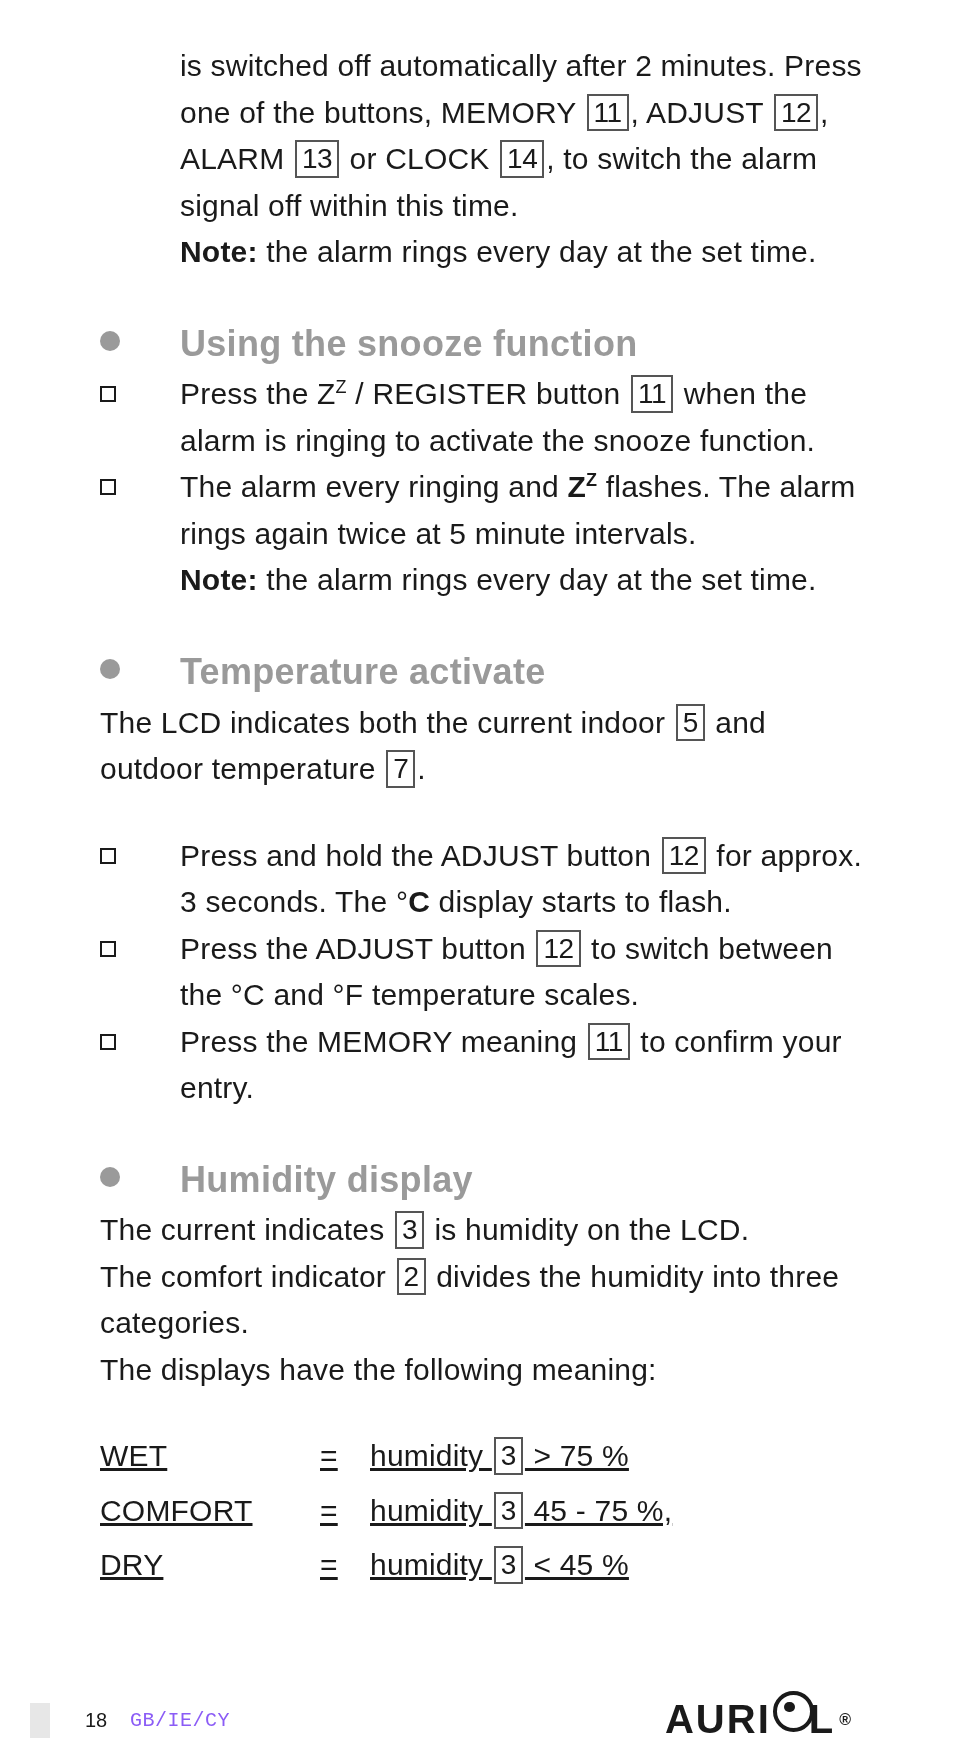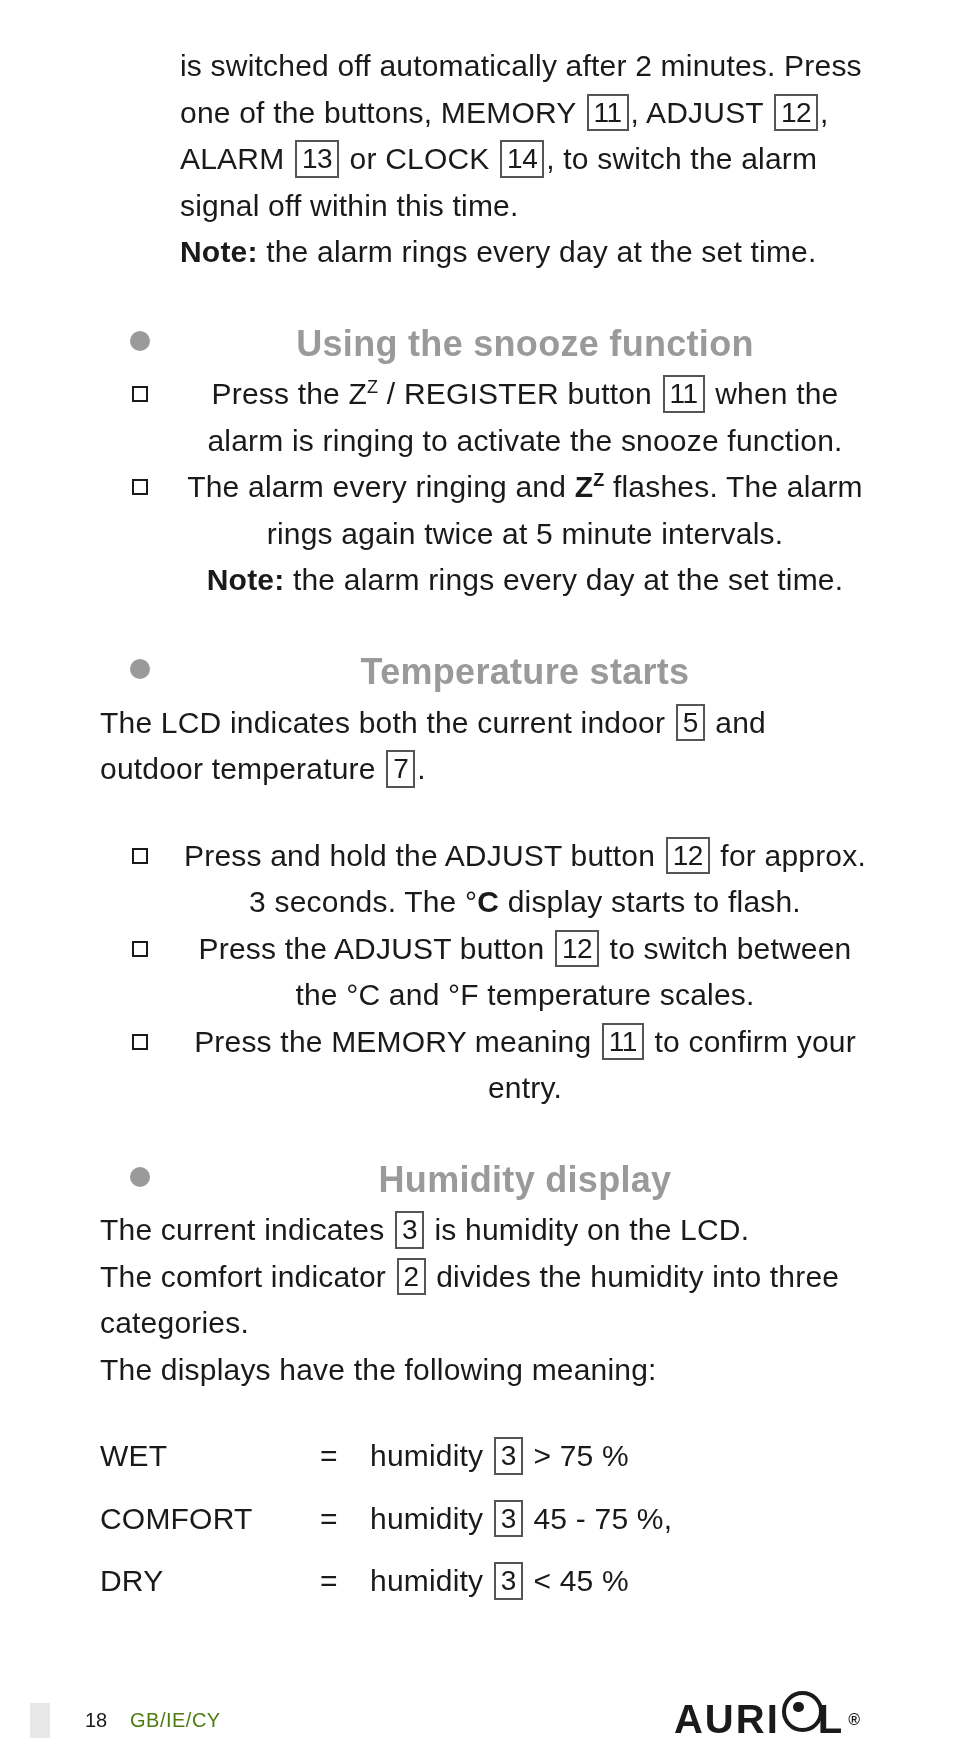--- a/index.html
+++ b/index.html
@@ -1,34 +1,34 @@
 <!DOCTYPE html>
 <html><head>
 <meta charset="utf-8">
 <style>
   * { margin: 0; padding: 0; box-sizing: border-box; }
   html, body { width: 960px; height: 1755px; background: #fff; font-family: "Helvetica Neue", Helvetica, Arial, sans-serif; color: #1a1a1a; }
   .page { position: relative; width: 960px; height: 1755px; padding: 15px 90px 0 100px; margin-top: 28px; }
   .content { font-size: 30px; line-height: 1.55; letter-spacing: 0.2px; font-weight: 300; }
   .indent { padding-left: 80px; }
-  .row { display: flex; text-align: center; }
+  .row { display: flex; }
   .bullet-col { flex: 0 0 80px; }
   .text-col { flex: 1; }
   .sq { display: inline-block; width: 16px; height: 16px; border: 2px solid #1a1a1a; vertical-align: 2px; margin-top: 14px; }
   .dot { display: inline-block; width: 20px; height: 20px; border-radius: 50%; background: #9a9a9a; vertical-align: -2px; margin-top: 10px; }
   .h2 { font-weight: 700; color: #9a9a9a; font-size: 36px; letter-spacing: 0.3px; }
   .gap-m { height: 40px; }
   .badge { display: inline-block; border: 2px solid #555; padding: 0 5px; margin: 0 2px; font-size: 28px; line-height: 1.2; vertical-align: 1px; font-weight: 300; letter-spacing: -0.5px; }
   .bold { font-weight: 700; }
   .sup { font-size: 0.6em; vertical-align: super; }
-  .humtable { display: grid; grid-template-columns: 220px 50px auto; row-gap: 16px; align-items: baseline; }
-  .footer { position: absolute; left: 0; right: 8px; bottom: 45px; height: 40px; }
+  .humtable { display: grid; grid-template-columns: 220px 50px auto; row-gap: 8px; align-items: baseline; text-decoration: underline; }
+  .footer { position: absolute; left: 0; right: 17px; bottom: 45px; height: 40px; }
   .footer-tab { position: absolute; left: 30px; bottom: 0; width: 20px; height: 35px; background: #e7e7e7; }
   .footer-page { position: absolute; left: 85px; bottom: 6px; font-size: 20px; color: #1a1a1a; font-weight: 400; }
-  .footer-lang { position: absolute; left: 130px; bottom: 6px; font-size: 20px; color: #4d7c0f; letter-spacing: 0.5px; }
+  .footer-lang { position: absolute; left: 130px; bottom: 6px; font-size: 20px; color: #8b5cf6; letter-spacing: 0.5px; font-family: Liberation Mono, monospace; }
   .brand { position: absolute; right: 90px; bottom: -4px; font-family: "Arial Black", Arial, sans-serif; font-weight: 900; font-size: 40px; letter-spacing: 2px; color: #1a1a1a; display: flex; align-items: center; }
   .brand .reg { font-size: 16px; vertical-align: super; margin-left: 4px; font-weight: 700; }
   .brand .odot { display: inline-block; position: relative; width: 0.95em; }
   .brand .odot::before { content: ""; position: absolute; left: 0.06em; top: -0.72em; width: 0.82em; height: 0.82em; border: 0.12em solid #1a1a1a; border-radius: 50%; }
   .brand .odot::after { content: ""; position: absolute; left: 0.34em; top: -0.44em; width: 0.26em; height: 0.26em; background: #1a1a1a; border-radius: 50%; }
 </style>
 </head>
 <body>
 
 <div class="page">
@@ -60,21 +60,21 @@
         <span>The alarm every ringing and </span><span class="bold"><span>Z</span><span class="sup">Z</span></span><span> flashes. The alarm rings again twice at 5 minute intervals.</span>
         <br>
         <span class="bold">Note:</span><span> the alarm rings every day at the set time.</span>
       </div>
     </div>
 
     <div class="gap-m"></div>
 
     <div class="row">
       <div class="bullet-col"><span class="dot"></span></div>
-      <div class="text-col"><span class="h2">Temperature starts</span></div>
+      <div class="text-col"><span class="h2">Temperature activate</span></div>
     </div>
 
     <div>
       <span>The LCD indicates both the current indoor </span><span class="badge">5</span><span> and outdoor temperature </span><span class="badge">7</span><span>.</span>
     </div>
 
     <div class="gap-m"></div>
 
     <div class="row">
       <div class="bullet-col"><span class="sq"></span></div>

